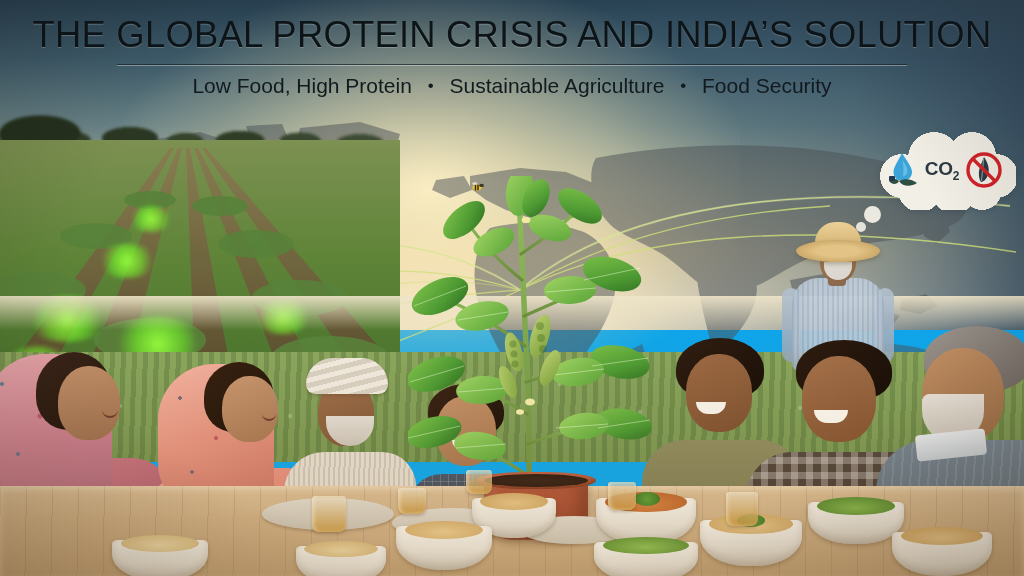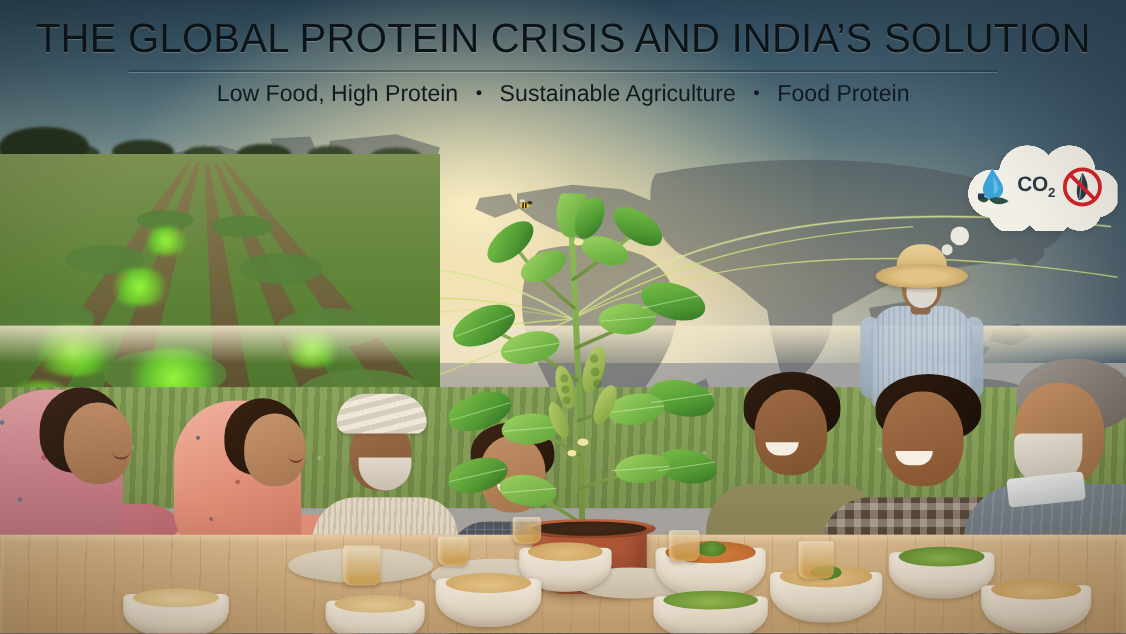--- a/index.html
+++ b/index.html
@@ -1,21 +1,21 @@
 <!DOCTYPE html>
 <html><head>
 <meta charset="utf-8">
 <style>
   * { margin:0; padding:0; box-sizing:border-box; }
   html,body { width:1024px; height:576px; overflow:hidden; background:#000; }
   body { font-family:"Liberation Sans", sans-serif; }
 
   #poster{
     position:relative; width:1024px; height:576px; overflow:hidden;
-    background:#a3a3a3;
+    background:#0ea5e9;
   }
 
   
   .sky{
     position:absolute; left:0; top:0; width:1024px; height:330px;
     background:
       linear-gradient(to bottom,
         rgba(40,66,84,1) 0%,
         rgba(62,92,108,1) 18%,
         rgba(104,130,134,1) 38%,
@@ -721,17 +721,17 @@
   <div class="vignette"></div>
 
   <div class="titleblock">
     <div class="maintitle">THE GLOBAL PROTEIN CRISIS AND INDIA’S SOLUTION</div>
     <div class="rule"></div>
     <div class="subtitle">
       <span>Low Food, High Protein</span>
       <span class="sep">•</span>
       <span>Sustainable Agriculture</span>
       <span class="sep">•</span>
-      <span>Food Protein</span>
+      <span>Food Security</span>
     </div>
   </div>
 
 </div>
 
 </body></html>

